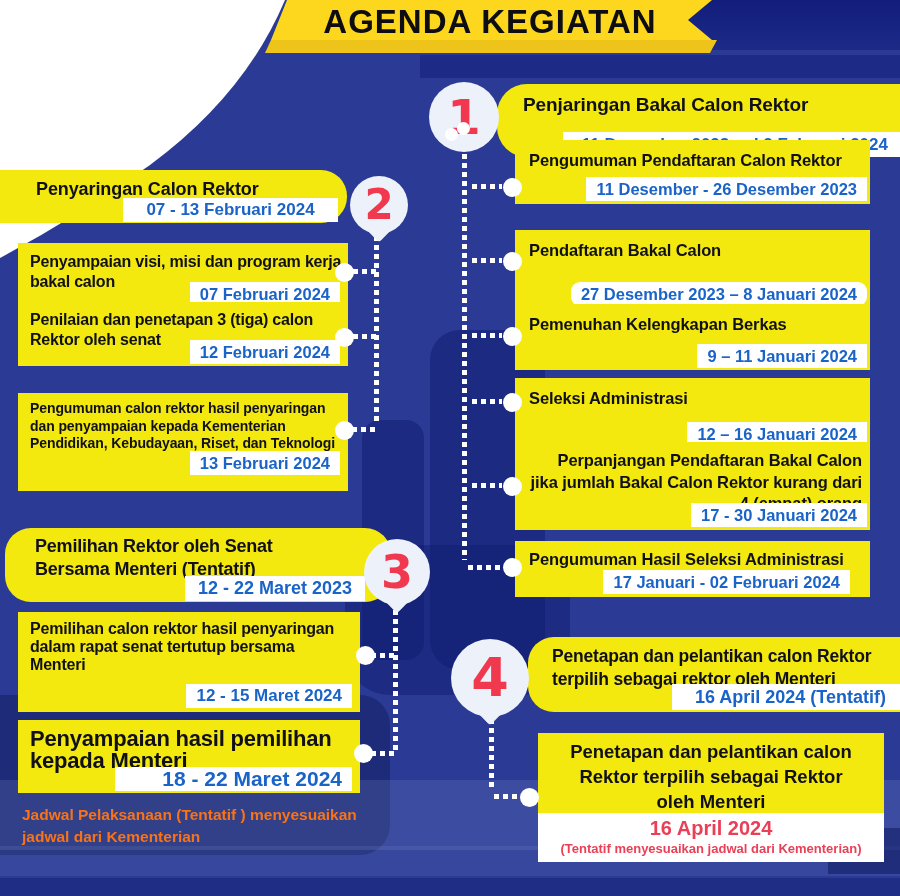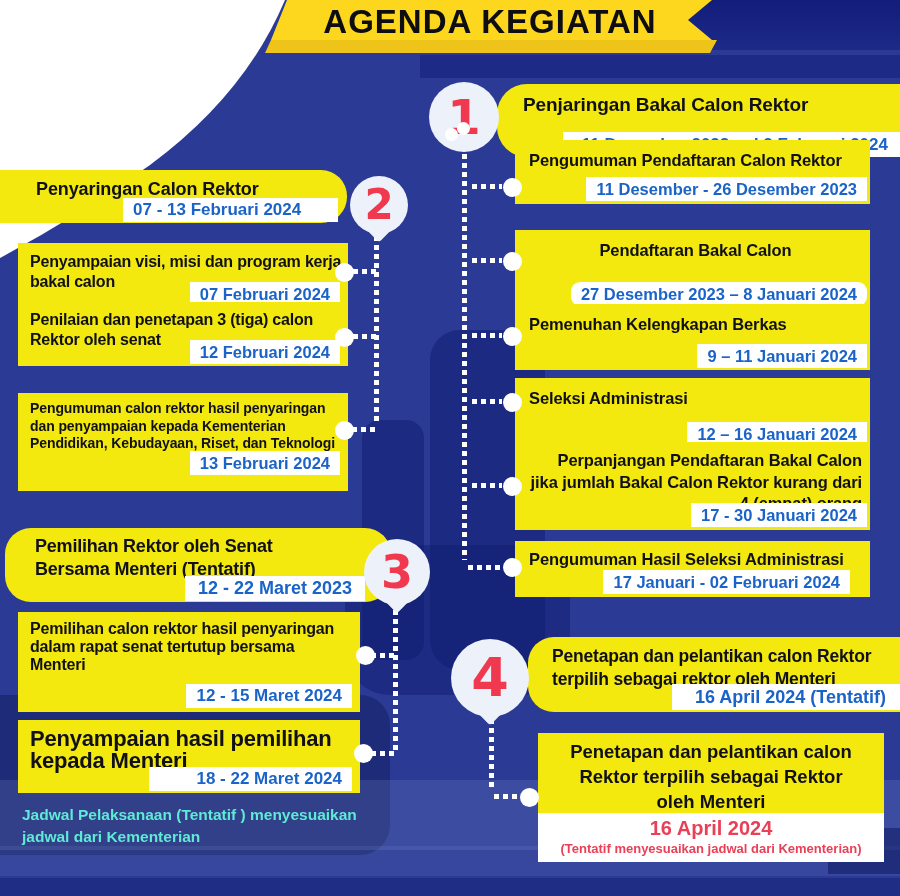--- a/index.html
+++ b/index.html
@@ -76,21 +76,21 @@
 
   <div class="ybox" style="left:497px;top:84px;width:403px;height:73px;border-radius:30px 0 0 30px;">
     <div class="ytitle" style="padding:9px 8px 0 26px;font-size:19px;line-height:24px;">Penjaringan Bakal Calon Rektor</div>
     <div class="datebar" style="left:66px;right:0;bottom:0;height:25px;line-height:25px;font-size:17px;text-align:right;padding-right:12px;">11 Desember 2023 s.d 2 Februari 2024</div>
   </div>
 
   <div class="ybox" style="left:515px;top:140px;width:355px;height:64px;">
     <div class="ytitle">Pengumuman Pendaftaran Calon Rektor</div>
     <div class="datebar" style="right:3px;bottom:3px;">11 Desember - 26 Desember 2023</div>
   </div>
-  <div class="ybox" style="left:515px;top:230px;width:355px;height:78px;text-align:center;">
+  <div class="ybox" style="left:515px;top:230px;width:355px;height:78px;">
     <div class="ytitle">Pendaftaran Bakal Calon</div>
     <div class="datebar" style="right:3px;bottom:2px;border-radius:9px;">27 Desember 2023 – 8 Januari 2024</div>
   </div>
   <div class="ybox" style="left:515px;top:304px;width:355px;height:66px;">
     <div class="ytitle">Pemenuhan Kelengkapan Berkas</div>
     <div class="datebar" style="right:3px;bottom:2px;">9 – 11 Januari 2024</div>
   </div>
   <div class="ybox" style="left:515px;top:378px;width:355px;height:70px;">
     <div class="ytitle">Seleksi Administrasi</div>
     <div class="datebar" style="right:3px;bottom:2px;">12 – 16 Januari 2024</div>
@@ -113,21 +113,21 @@
   <div class="vdot" style="left:374px;top:236px;height:186px;"></div>
   <div class="hdot" style="left:353px;top:269px;width:24px;"></div>
   <div class="hdot" style="left:353px;top:334px;width:24px;"></div>
   <div class="hdot" style="left:352px;top:427px;width:26px;"></div>
   <div class="enddot" style="left:335px;top:263px;"></div>
   <div class="enddot" style="left:335px;top:328px;"></div>
   <div class="enddot" style="left:335px;top:421px;"></div>
 
   <div class="ybox" style="left:0;top:170px;width:347px;height:53px;border-radius:0 26px 26px 0;">
     <div class="ytitle" style="padding:8px 8px 0 36px;font-size:18px;line-height:23px;">Penyaringan Calon Rektor</div>
-    <div class="datebar" style="left:123px;right:9px;bottom:1px;height:24px;font-size:17px;">07 - 13 Februari 2024</div>
+    <div class="datebar" style="left:123px;right:9px;bottom:1px;height:24px;font-size:17px;text-align:center;">07 - 13 Februari 2024</div>
   </div>
 
   <div class="ybox" style="left:18px;top:243px;width:330px;height:67px;">
     <div class="ytitle" style="padding:9px 4px 0 12px;font-size:16px;line-height:20px;letter-spacing:-0.2px;">Penyampaian visi, misi dan program kerja bakal calon</div>
     <div class="datebar" style="right:8px;bottom:4px;">07 Februari 2024</div>
   </div>
   <div class="ybox" style="left:18px;top:302px;width:330px;height:64px;">
     <div class="ytitle" style="padding:8px 4px 0 12px;font-size:16px;line-height:20px;letter-spacing:-0.2px;">Penilaian dan penetapan 3 (tiga) calon Rektor oleh senat</div>
     <div class="datebar" style="right:8px;bottom:2px;">12 Februari 2024</div>
   </div>
@@ -151,21 +151,21 @@
     <div class="ytitle" style="padding:7px 40px 0 30px;font-size:18px;line-height:23px;letter-spacing:-0.2px;">Pemilihan Rektor oleh Senat Bersama Menteri (Tentatif)</div>
     <div class="datebar" style="left:180px;right:26px;bottom:1px;height:25px;line-height:25px;font-size:18px;text-align:center;">12 - 22 Maret 2023</div>
   </div>
 
   <div class="ybox" style="left:18px;top:612px;width:342px;height:100px;">
     <div class="ytitle" style="padding:8px 8px 0 12px;font-size:16px;line-height:18px;letter-spacing:-0.2px;">Pemilihan calon rektor hasil penyaringan dalam rapat senat tertutup bersama Menteri</div>
     <div class="datebar" style="right:8px;bottom:4px;font-size:17px;">12 - 15 Maret 2024</div>
   </div>
   <div class="ybox" style="left:18px;top:720px;width:342px;height:73px;">
     <div class="ytitle" style="padding:8px 8px 0 12px;font-size:22px;line-height:22px;letter-spacing:-0.2px;">Penyampaian hasil pemilihan kepada Menteri</div>
-    <div class="datebar" style="right:8px;bottom:2px;font-size:17px;padding-left:47px;">18 - 22 Maret 2024</div>
+    <div class="datebar" style="right:8px;bottom:2px;font-size:21px;padding-left:47px;">18 - 22 Maret 2024</div>
   </div>
 
   <div class="circle" style="left:364px;top:539px;width:66px;height:66px;">
     <span class="num" style="font-size:46px;">3</span>
     <span class="tail"></span>
   </div>
 
   <div class="vdot" style="left:489px;top:719px;height:70px;"></div>
   <div class="hdot" style="left:494px;top:794px;width:30px;"></div>
   <div class="enddot" style="left:520px;top:788px;"></div>
@@ -181,15 +181,15 @@
       <div style="color:#e94057;font-weight:800;font-size:20px;line-height:26px;padding-top:2px;">16 April 2024</div>
       <div style="color:#e94057;font-weight:700;font-size:13px;line-height:16px;">(Tentatif menyesuaikan jadwal dari Kementerian)</div>
     </div>
   </div>
 
   <div class="circle" style="left:451px;top:639px;width:78px;height:78px;">
     <span class="num" style="font-size:54px;">4</span>
     <span class="tail"></span>
   </div>
 
-  <div class="abs" style="left:22px;top:804px;width:365px;color:#5eead4;font-weight:700;font-size:15.5px;line-height:22px;z-index:10;">Jadwal Pelaksanaan (Tentatif ) menyesuaikan jadwal dari Kementerian</div>
+  <div class="abs" style="left:22px;top:804px;width:365px;color:#f97316;font-weight:700;font-size:15.5px;line-height:22px;z-index:10;">Jadwal Pelaksanaan (Tentatif ) menyesuaikan jadwal dari Kementerian</div>
 
 </div>
 
 </body></html>

